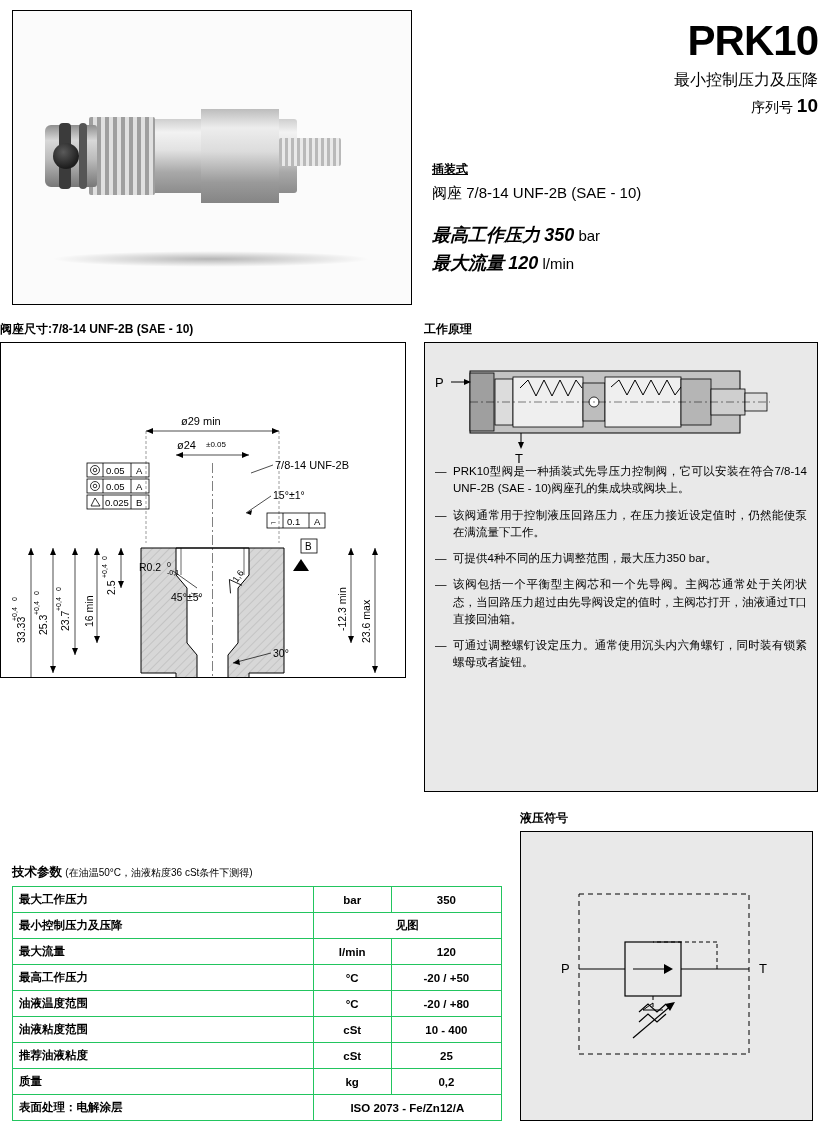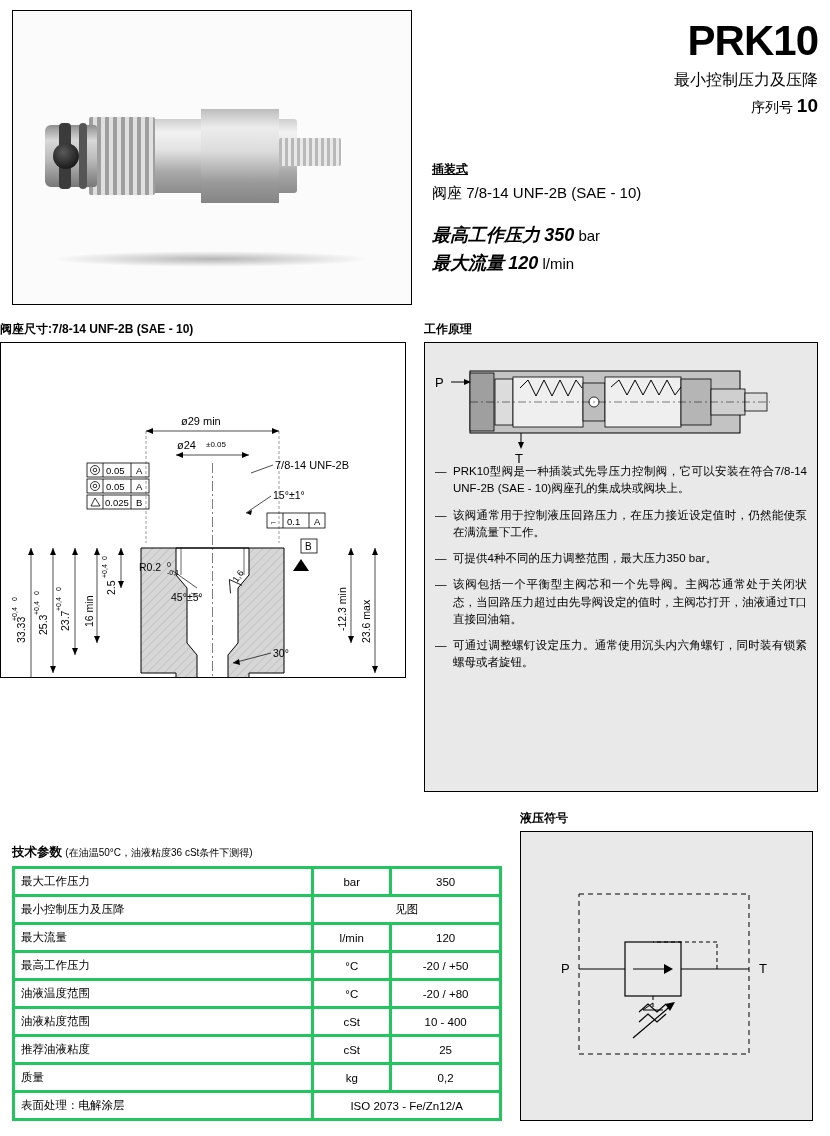--- a/index.html
+++ b/index.html
@@ -111,21 +111,21 @@
 
   
   .bot { display:flex; padding: 18px 17px 0 12px; align-items: flex-end; }
   .bot-left { width:490px; }
   .bot-right { flex:1; padding-left:18px; }
   .tech-title { font-size:12px; margin-bottom:5px; }
   .tech-title b { font-size:12.5px; }
   .tech-title span { font-size:10px; }
   table.tech { border-collapse:collapse; width:490px; font-size:11.5px; }
   table.tech td {
-    border:3px solid #22c55e; padding:5px 6px; height:24px;
+    border:1px solid #22c55e; padding:5px 6px; height:24px;font-weight:bold;
   }
   table.tech td.name { width:300px; }
   table.tech td.unit { width:78px; text-align:center; }
   table.tech td.val { width:110px; text-align:center; }
   table.tech td.center2 { text-align:center; }
   .symbol-box { border:1px solid #000; background:#e9e9e9; height:290px; position:relative; }
 </style>
 </head>
 <body>
 

